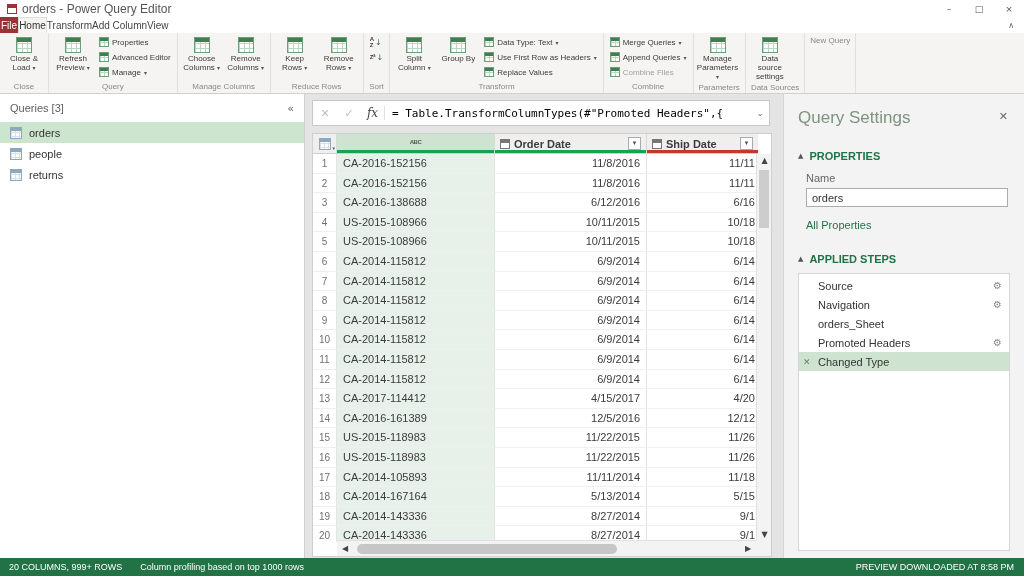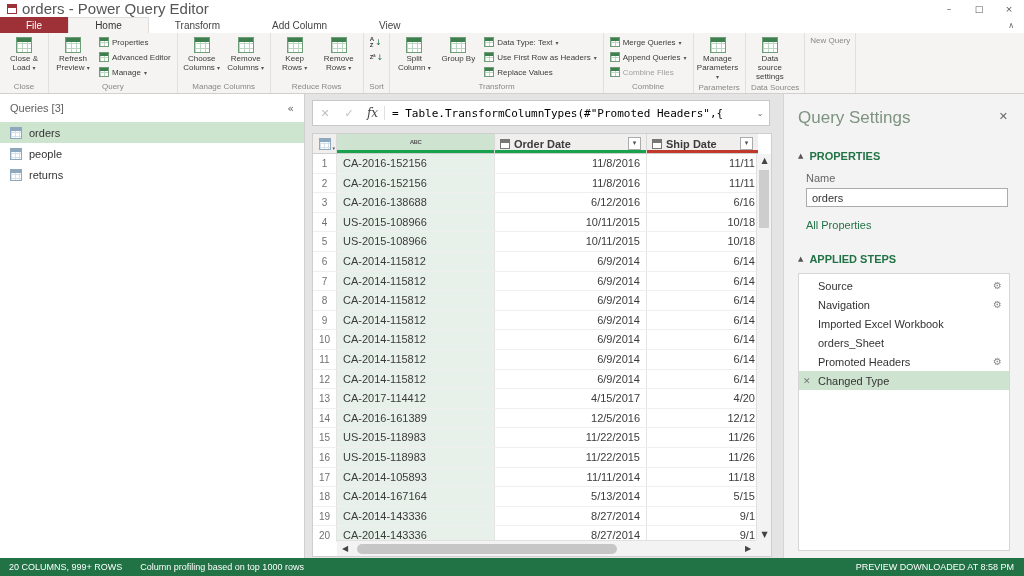--- a/index.html
+++ b/index.html
@@ -3,28 +3,28 @@
 <meta charset="utf-8">
 <style>
   * { margin:0; padding:0; box-sizing:border-box; }
   html,body { width:1024px; height:576px; overflow:hidden; }
   body { font-family:"Liberation Sans", sans-serif; font-size:11px; color:#333; background:#e4e4e4; position:relative; }
   .g { font-family:"DejaVu Sans", sans-serif; }
 
   
   .titlebar { position:absolute; top:0; left:0; right:0; height:17px; background:#fff; display:flex; align-items:center; }
   .app-icon { width:10px; height:10px; margin:0 5px 0 7px; border:1px solid #9e3138; background:linear-gradient(#9e3138 0 3px,#fff 3px); }
-  .title-text { font-size:15px; color:#555; }
+  .title-text { font-size:12px; color:#555; }
   .win-controls { margin-left:auto; display:flex; height:100%; }
   .win-btn { width:30px; display:flex; align-items:center; justify-content:center; font-size:9px; color:#555; }
 
   
   .tabrow { position:absolute; top:17px; left:0; right:0; height:16px; background:#fff; display:flex; align-items:stretch; }
-  .file-tab { background:#9e3138; color:#fff; padding:0 26px; display:flex; align-items:center; font-size:10px; }
-  .tab { padding:0 26px; display:flex; align-items:center; font-size:10px; color:#444; }
+  .file-tab { background:#9e3138; color:#fff; padding:0 1px; display:flex; align-items:center; font-size:10px; }
+  .tab { padding:0 0; display:flex; align-items:center; font-size:10px; color:#444; }
   .tab.selected { background:#f5f4f2; border:1px solid #e0dedc; border-bottom:none; color:#333; }
   .ribbon-collapse { margin-left:auto; padding:0 10px; display:flex; align-items:center; font-size:8px; color:#666; }
 
   
   .ribbon { position:absolute; top:33px; left:0; right:0; height:61px; background:#f5f4f2; border-bottom:1px solid #d2d0ce; display:flex; align-items:stretch; }
   .rgroup { display:flex; flex-direction:column; border-right:1px solid #e2e0de; padding:2px 3px 0; }
   .rgroup-content { flex:1; display:flex; align-items:flex-start; gap:2px; }
   .rgroup-label { text-align:center; font-size:8px; color:#8a8886; padding:1px 2px 2px; white-space:nowrap; }
   .rcol { display:flex; flex-direction:column; gap:1px; }
   .rbtn-lg { width:42px; display:flex; flex-direction:column; align-items:center; text-align:center; font-size:8px; color:#3b3b3b; padding:2px 1px 0; line-height:1.12; }
@@ -508,24 +508,20 @@
         <span class="step-name">Source</span>
         <span class="gear g">⚙</span>
       </div>
       <div class="step">
         <span class="del g"></span>
         <span class="step-name">Navigation</span>
         <span class="gear g">⚙</span>
       </div>
       <div class="step">
         <span class="del g"></span>
-        <span class="step-name">Imported Excel Workbook</span>
-      </div>
-      <div class="step">
-        <span class="del g"></span>
         <span class="step-name">orders_Sheet</span>
       </div>
       <div class="step">
         <span class="del g"></span>
         <span class="step-name">Promoted Headers</span>
         <span class="gear g">⚙</span>
       </div>
       <div class="step selected">
         <span class="del g">✕</span>
         <span class="step-name">Changed Type</span>

